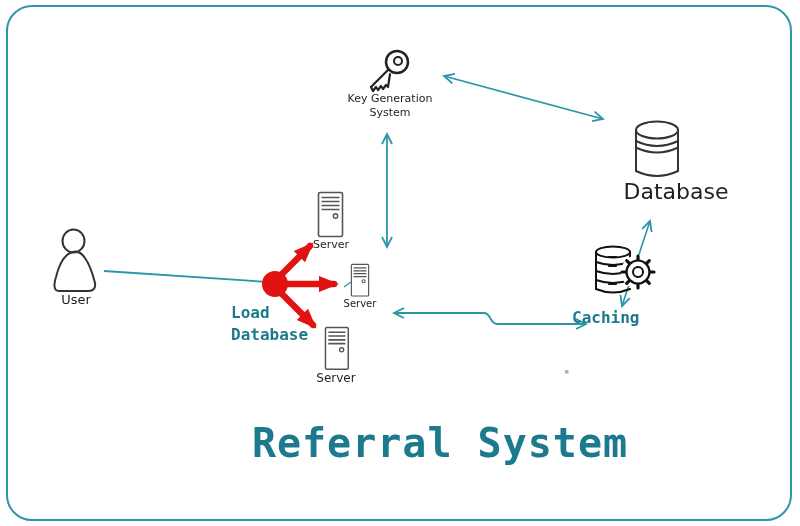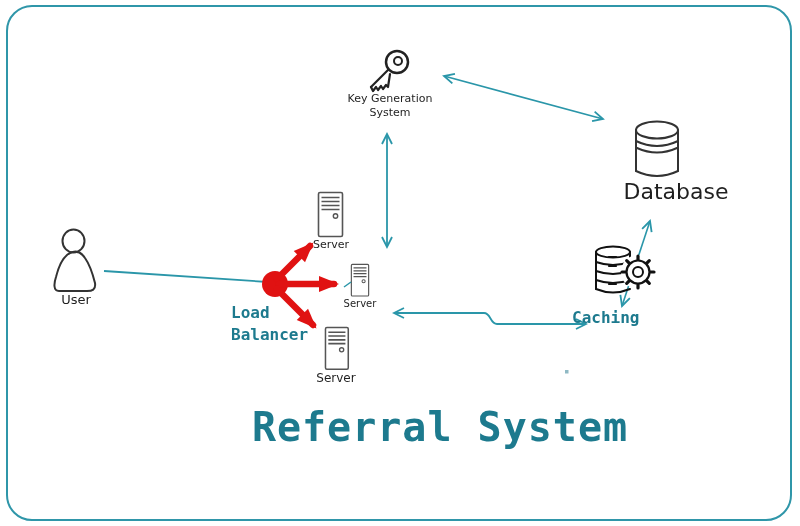--- a/index.html
+++ b/index.html
@@ -105,28 +105,28 @@
       <path d="M277,279 L310,246" marker-end="url(#redArrow)"></path>
       <path d="M279,284 L334,284" marker-end="url(#redArrow)"></path>
       <path d="M277,289 L313,325" marker-end="url(#redArrow)"></path>
     </g>
     <path d="M344,287 L351,282" stroke="#2a96a9" stroke-width="1.5" fill="none"></path>
     <rect x="565" y="370" width="3.5" height="3.5" fill="#8fb9c4"></rect>
   </svg>
 
   <div class="label hand center" style="left:50px;top:292px;width:52px;font-size:13px;">User</div>
 
-  <div class="label code" style="left:231px;top:302px;width:96px;font-size:16px;line-height:22px;">Load Balancer</div>
+  <div class="label code" style="left:231px;top:302px;width:96px;font-size:16px;line-height:22px;">Load Database</div>
 
   <div class="label hand center" style="left:303px;top:238px;width:56px;font-size:11px;">Server</div>
 
   <div class="label hand center" style="left:334px;top:298px;width:52px;font-size:10px;">Server</div>
 
   <div class="label hand center" style="left:308px;top:371px;width:56px;font-size:12px;">Server</div>
 
   <div class="label hand center" style="left:341px;top:92px;width:98px;font-size:11px;line-height:14px;">Key Generation System</div>
 
   <div class="label hand center" style="left:608px;top:179px;width:110px;font-size:22px;margin-left:13px;">Database</div>
 
   <div class="label code" style="left:572px;top:308px;font-size:16px;">Caching</div>
 
-  <div class="label title center" style="left:120px;top:404px;width:640px;">Referral System</div>
+  <div class="label title center" style="left:120px;top:420px;width:640px;">Referral System</div>
 </div>
 
 </body></html>

